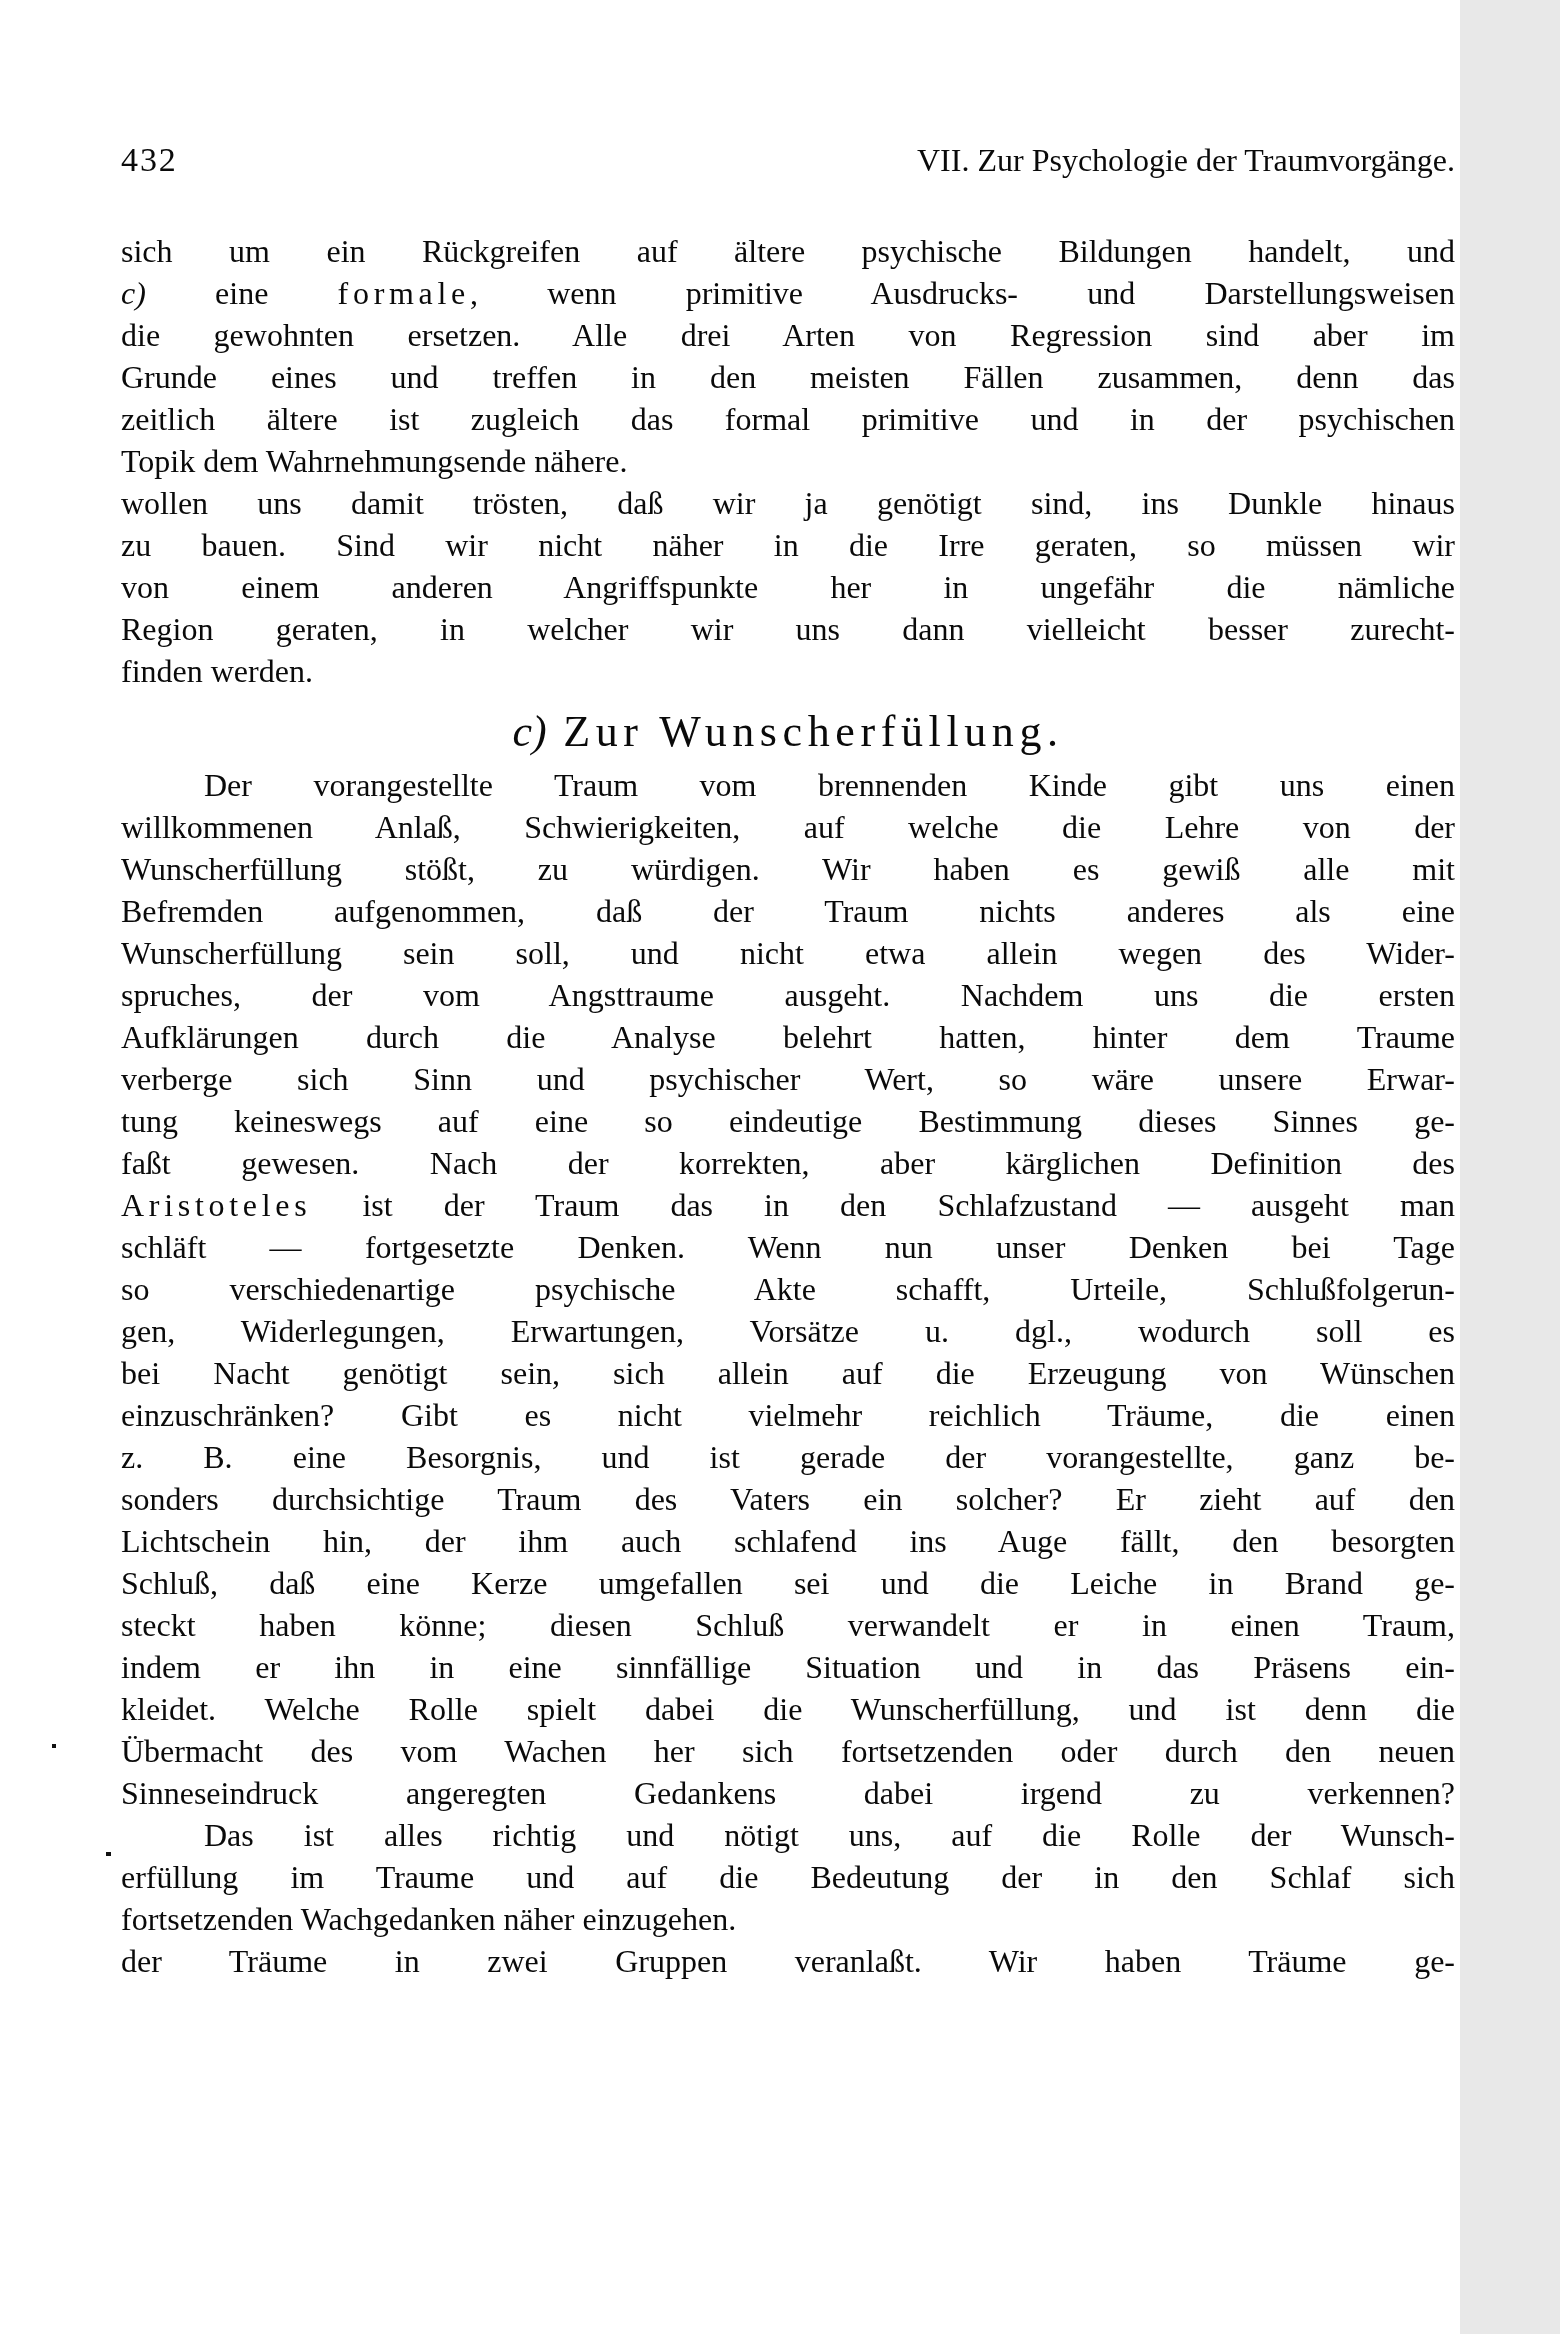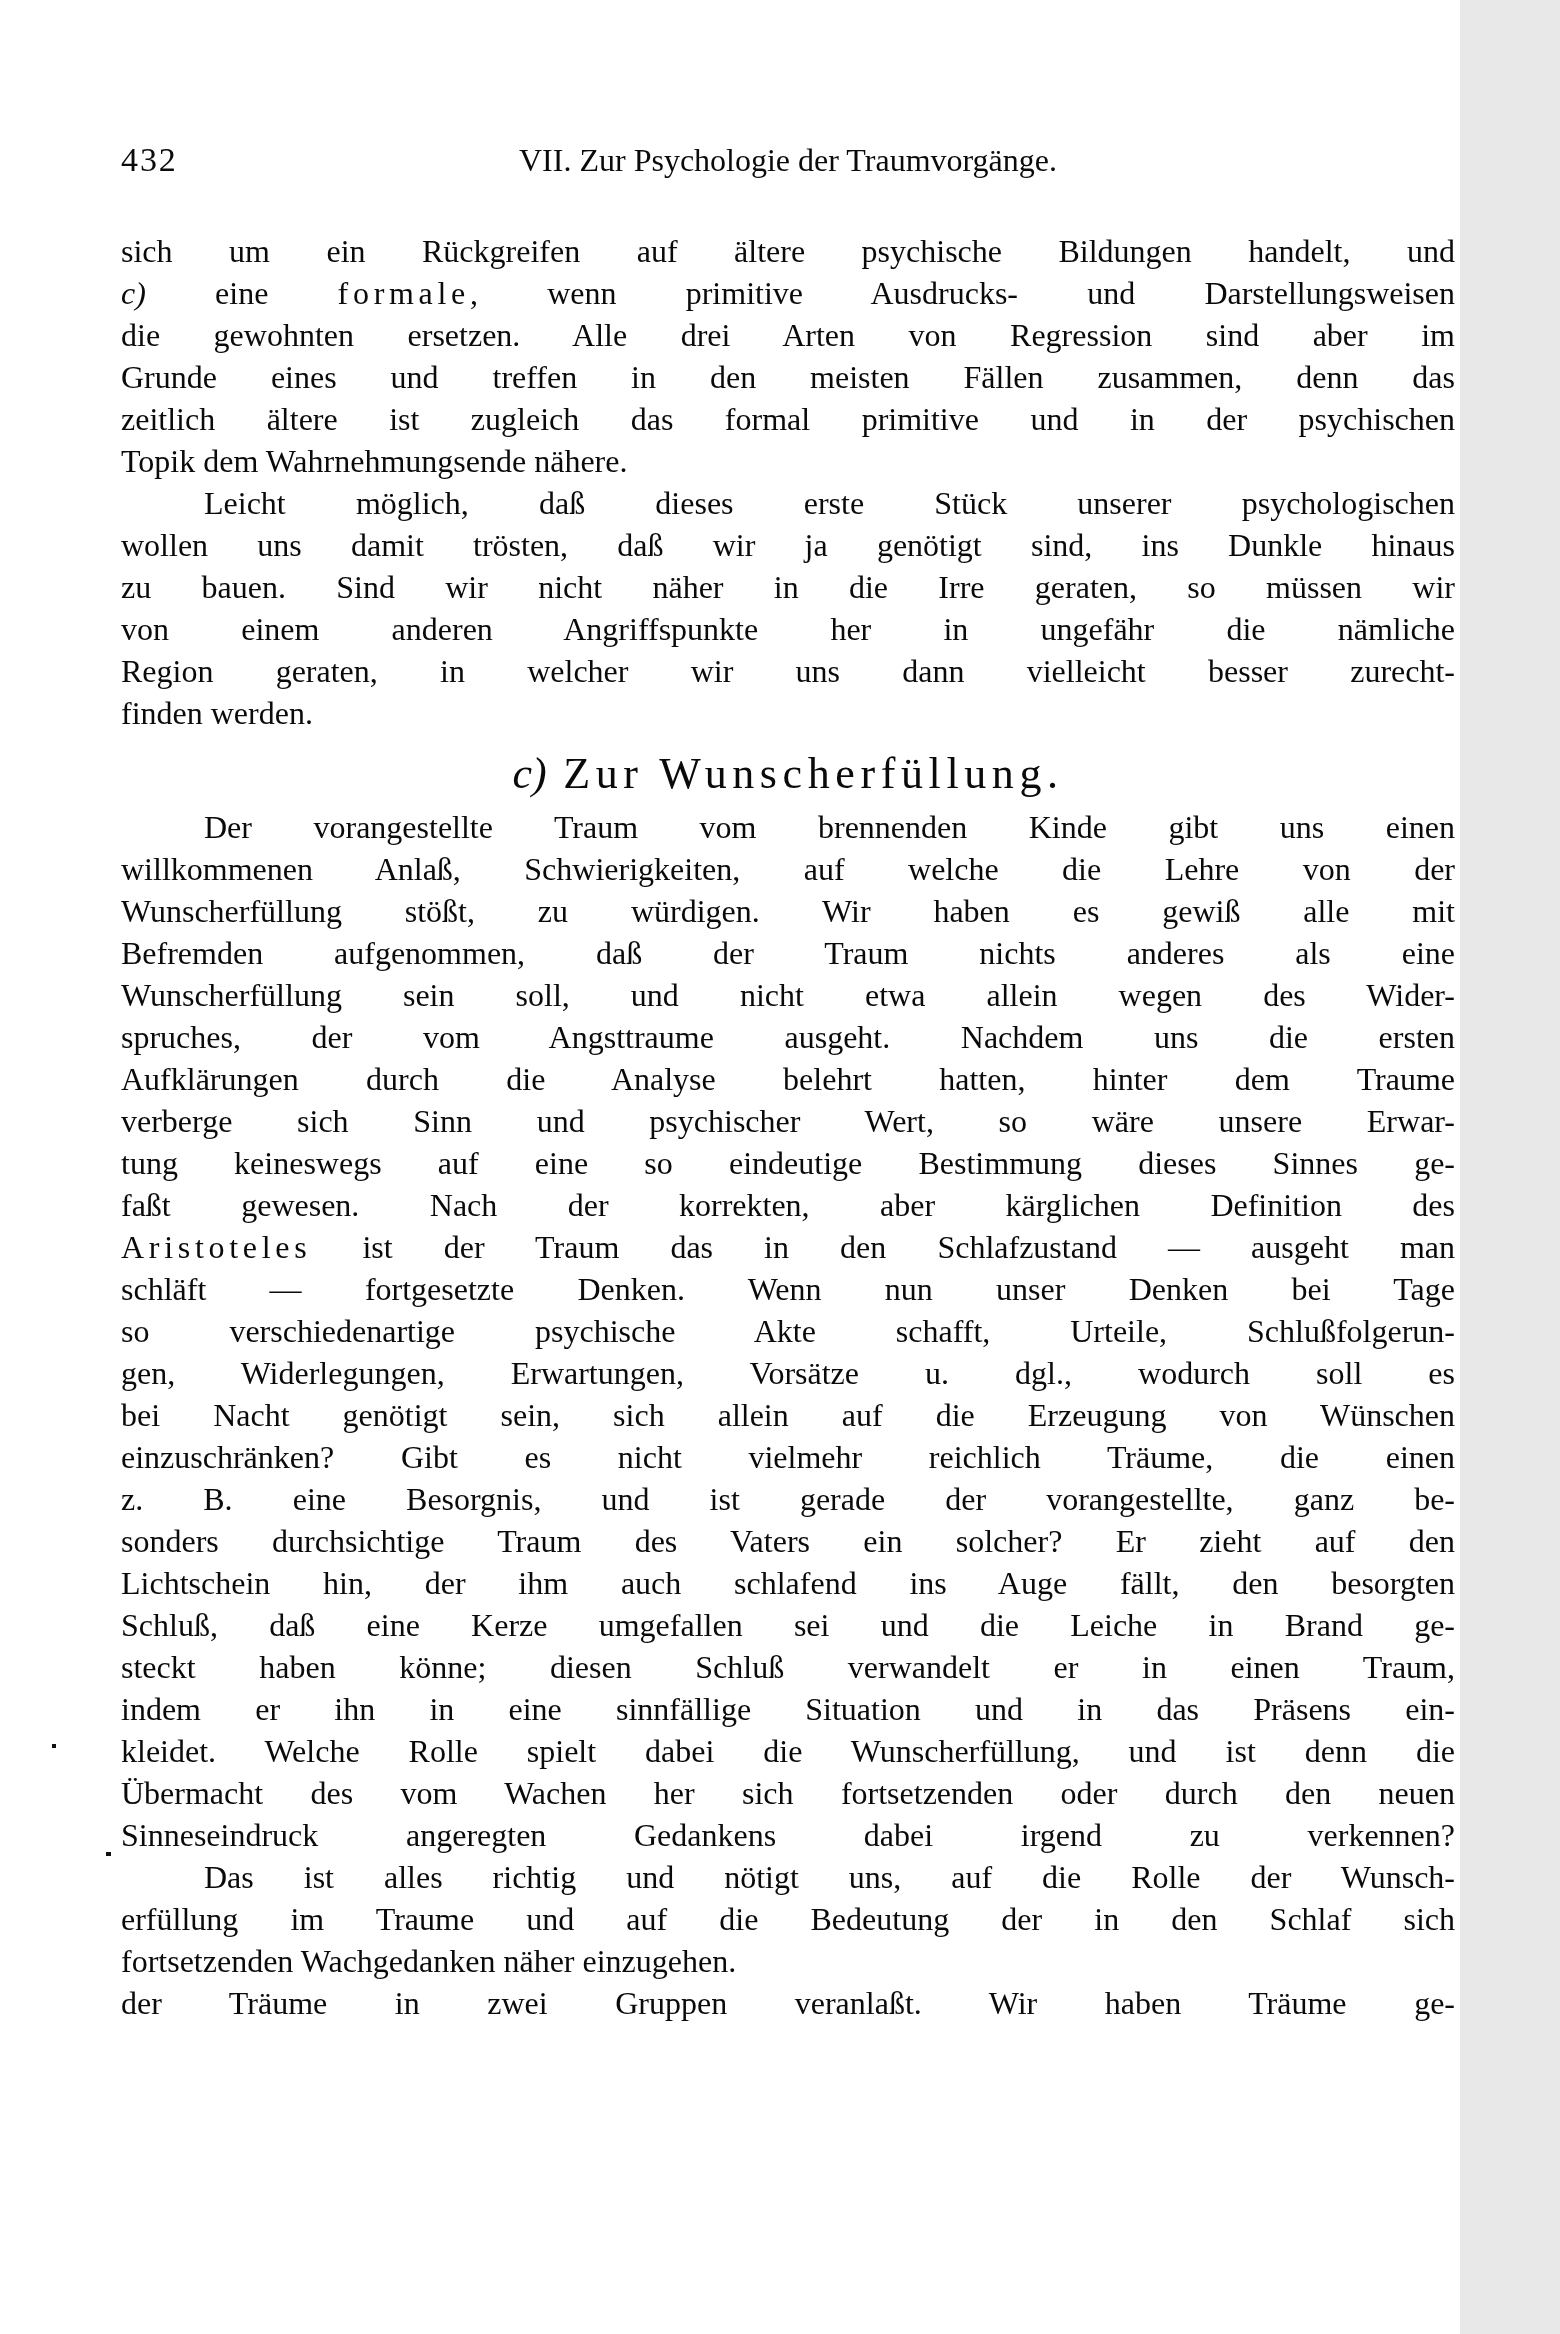--- a/index.html
+++ b/index.html
@@ -31,21 +31,21 @@
   }
   .pagenum {
     position: absolute;
     left: 0;
     top: 0;
     font-size: 34px;
     letter-spacing: 1.9px;
   }
   .runhead {
     display: block;
-    text-align: center;
+    text-align: right;
     font-size: 32px;
   }
   .line {
     text-align: justify;
     text-align-last: justify;
     -moz-text-align-last: justify;
     white-space: nowrap;
   }
   .line.lastline {
     text-align-last: left;
@@ -83,21 +83,20 @@
     <div class="para">
       <div class="line">sich um ein Rückgreifen auf ältere psychische Bildungen handelt, und</div>
       <div class="line"><span class="it">c)</span><span> eine </span><span class="sperr">formale</span><span>, wenn primitive Ausdrucks- und Darstellungsweisen</span></div>
       <div class="line">die gewohnten ersetzen. Alle drei Arten von Regression sind aber im</div>
       <div class="line">Grunde eines und treffen in den meisten Fällen zusammen, denn das</div>
       <div class="line">zeitlich ältere ist zugleich das formal primitive und in der psychischen</div>
       <div class="line lastline">Topik dem Wahrnehmungsende nähere.</div>
     </div>
 
     <div class="para">
-      <div class="line indent">Leicht möglich, daß dieses erste Stück unserer psychologischen</div>
       <div class="line">wollen uns damit trösten, daß wir ja genötigt sind, ins Dunkle hinaus</div>
       <div class="line">zu bauen. Sind wir nicht näher in die Irre geraten, so müssen wir</div>
       <div class="line">von einem anderen Angriffspunkte her in ungefähr die nämliche</div>
       <div class="line">Region geraten, in welcher wir uns dann vielleicht besser zurecht-</div>
       <div class="line lastline">finden werden.</div>
     </div>
 
     <div class="heading"><span class="it">c)</span><span class="sperr-h"> Zur Wunscherfüllung.</span></div>
 
     <div class="para">

